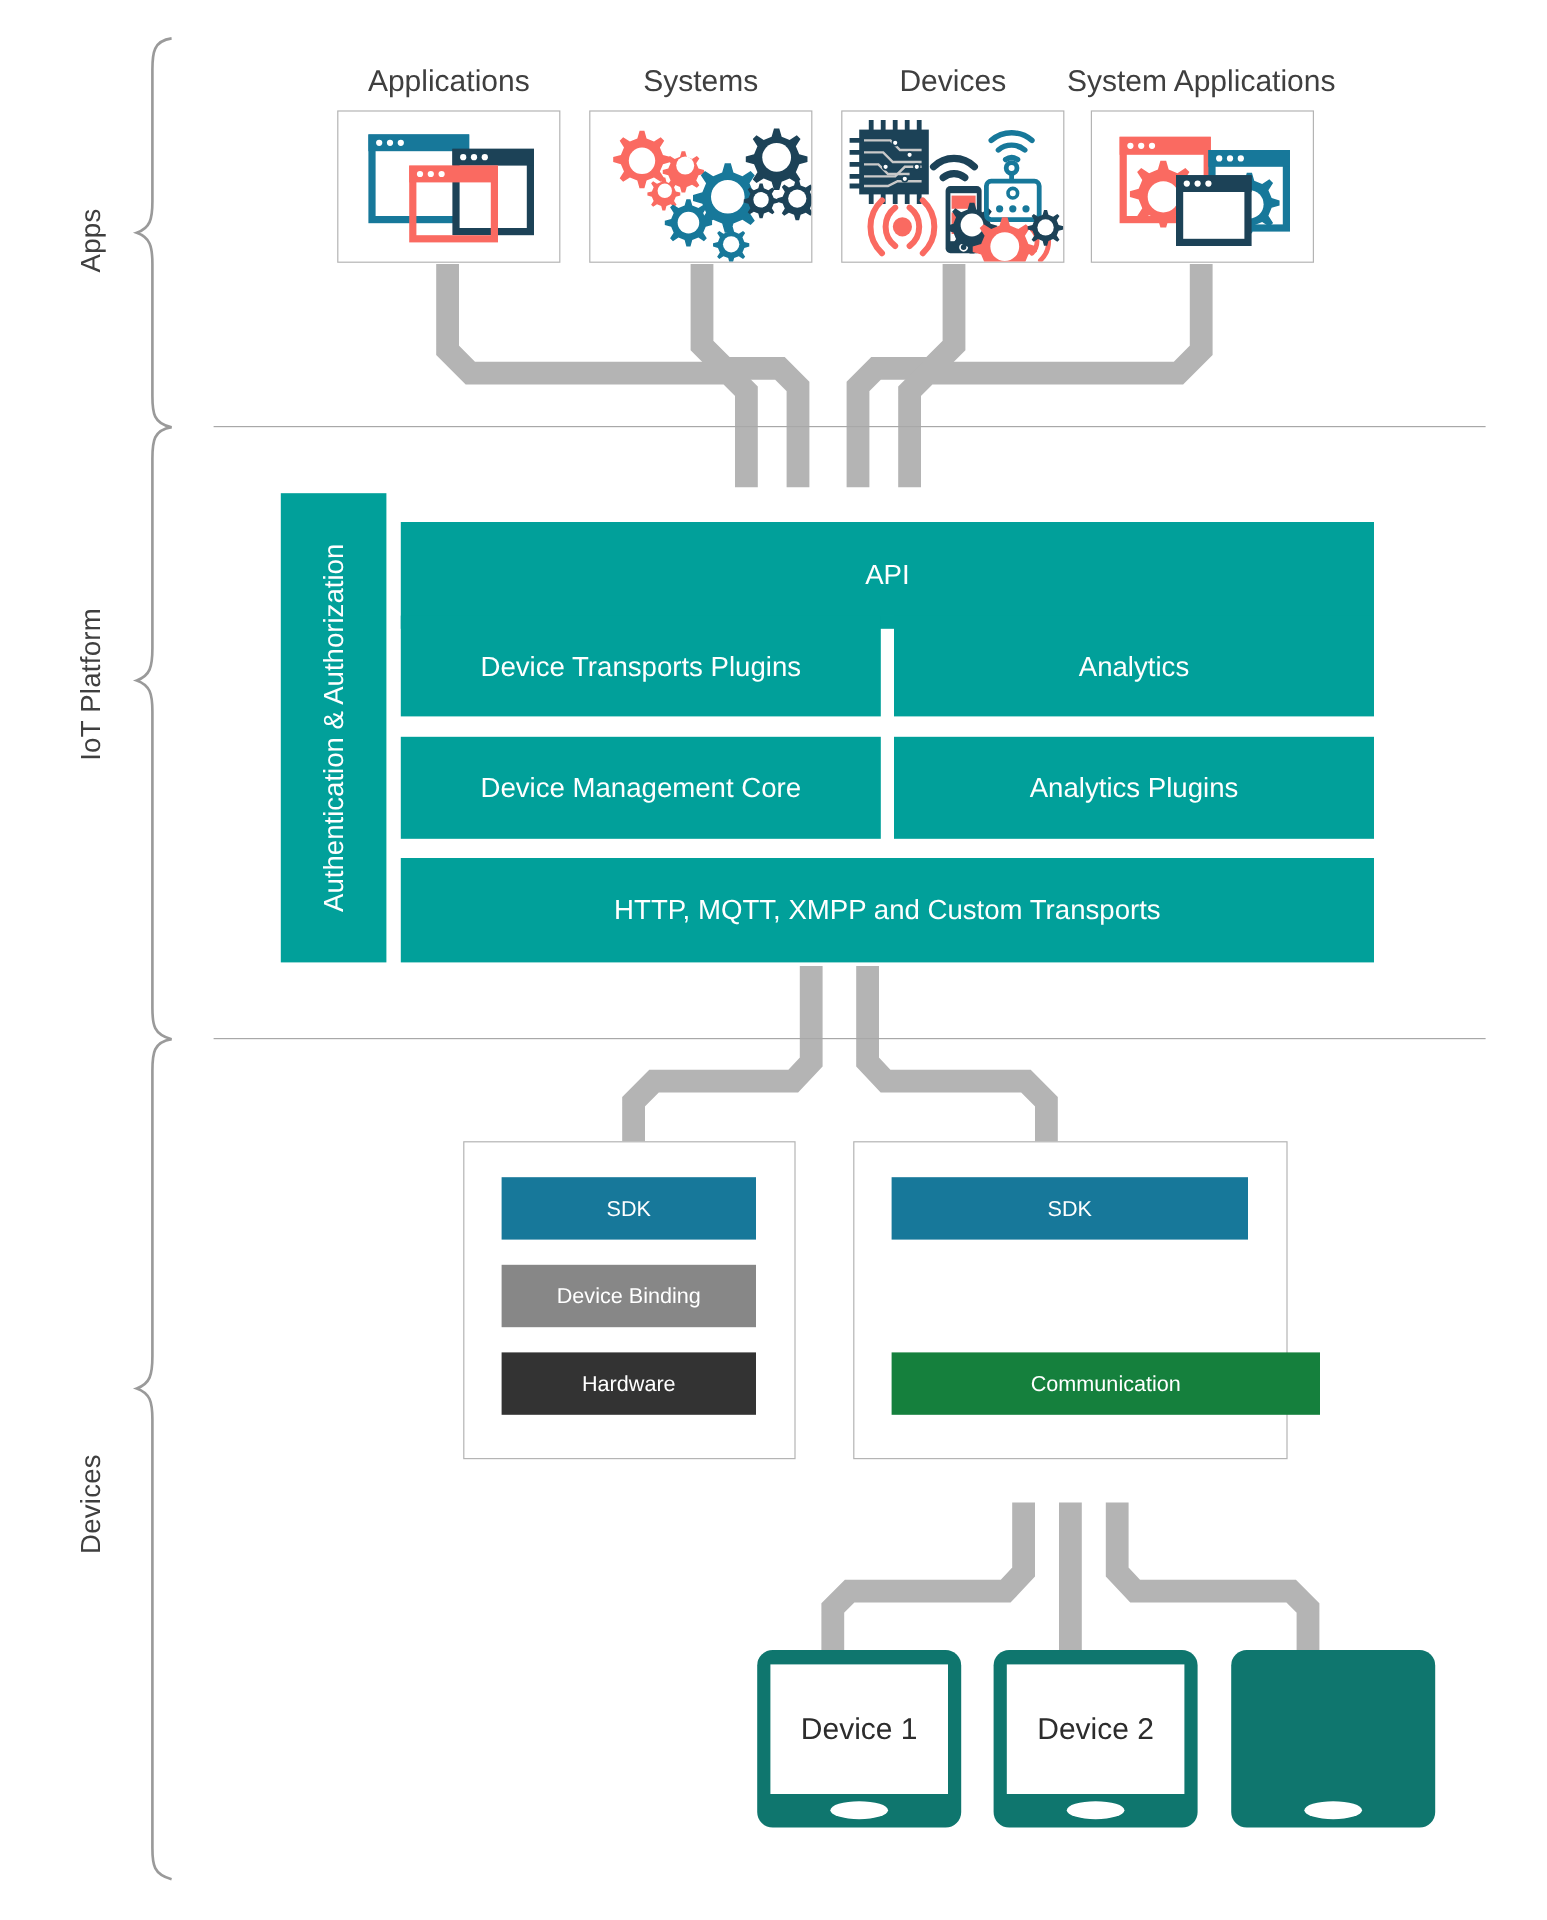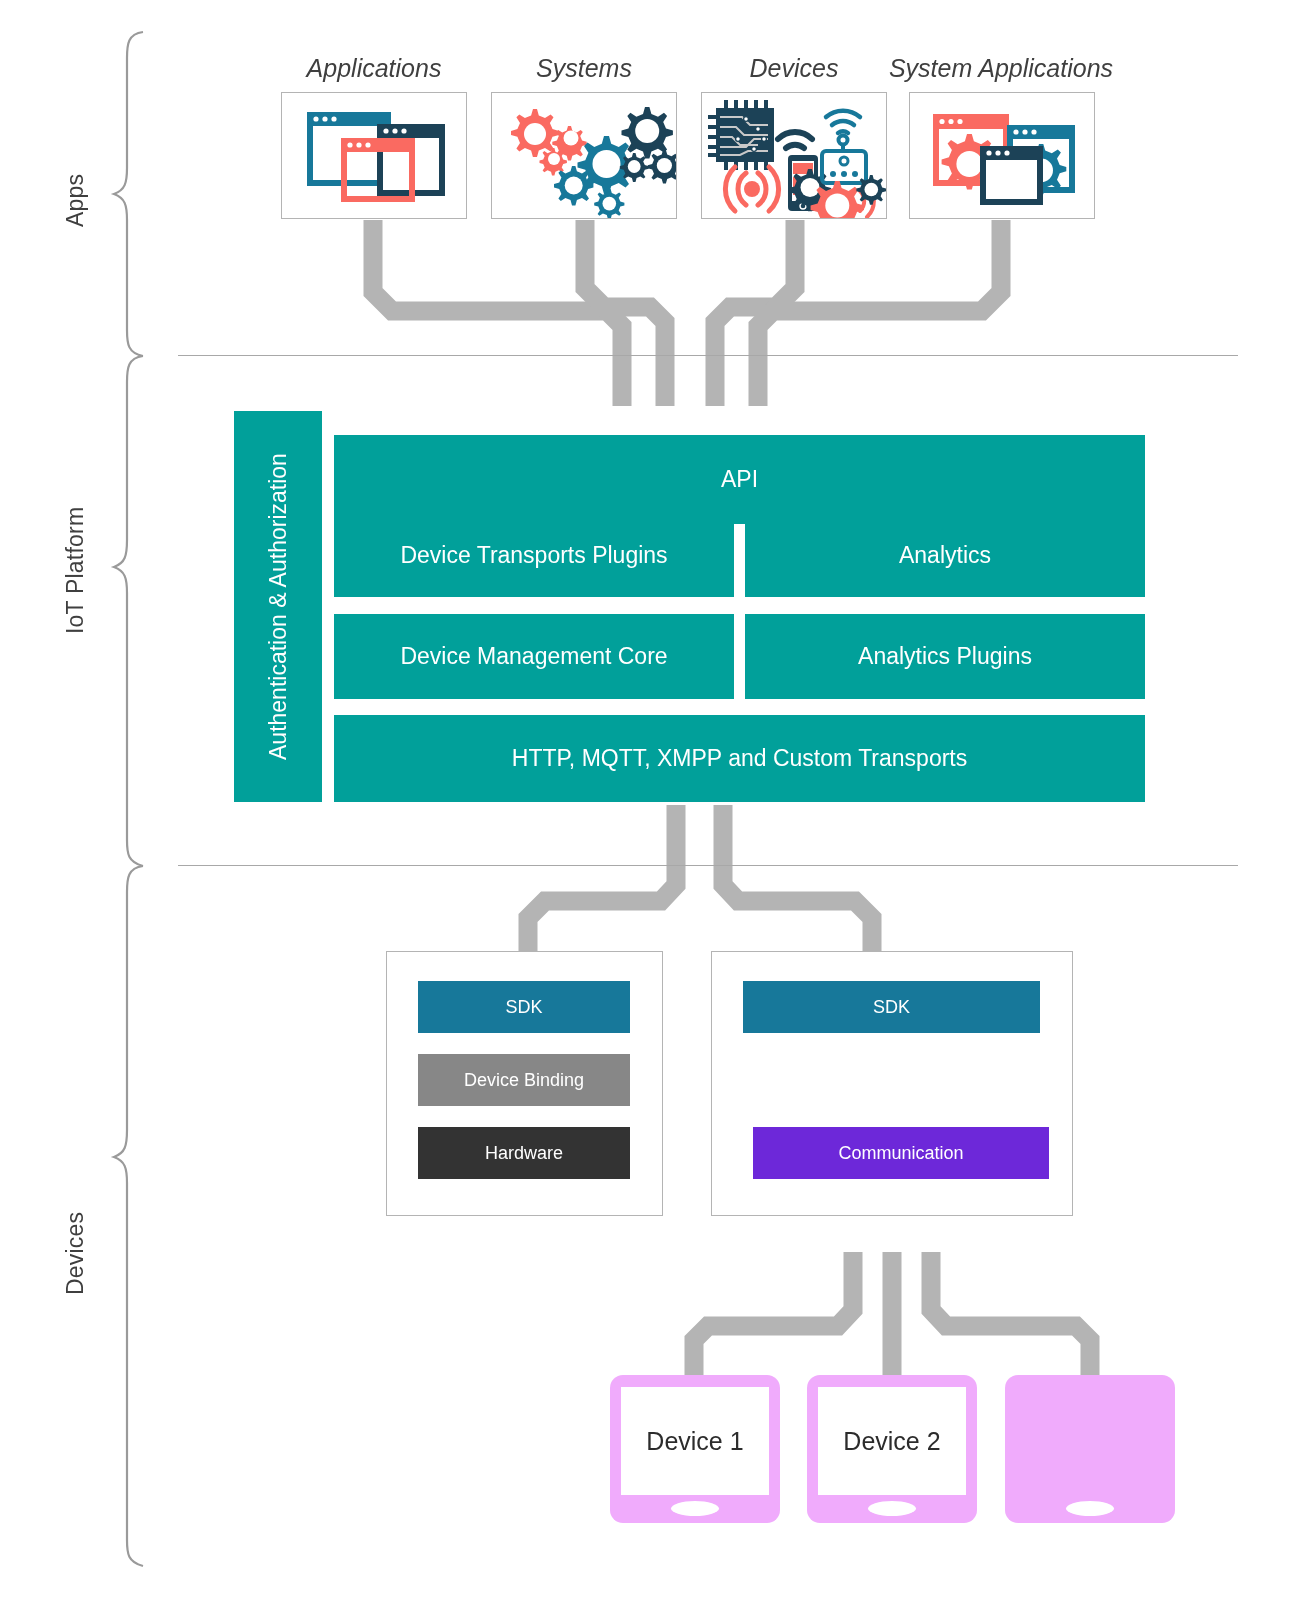--- a/index.html
+++ b/index.html
@@ -38,21 +38,20 @@
     background: #a8a8a8;
   }
 
   
   .card-caption {
     position: absolute;
     font-size: 25px;
     color: #3f3f3f;
     text-align: center;
     white-space: nowrap;
-    font-style: italic;
   }
   .icon-card {
     position: absolute;
     border: 1px solid #b4b4b4;
     background: #ffffff;
     box-sizing: border-box;
   }
 
   
   .teal-box {
@@ -84,23 +83,24 @@
     display: flex;
     align-items: center;
     justify-content: center;
     font-size: 18px;
     box-sizing: border-box;
   }
 
   
   .tablet {
     position: absolute;
-    background: #f0abfc;
+    background: #0f766e;
     border-radius: 13px;
     box-sizing: border-box;
+    margin-left: 21px;
   }
   .tablet-screen {
     position: absolute;
     left: 11px;
     top: 12px;
     right: 11px;
     bottom: 28px;
     background: #ffffff;
     display: flex;
     align-items: center;
@@ -383,21 +383,21 @@
 
   <div class="teal-box" style="left:334px; top:715px; width:811px; height:87px;">HTTP, MQTT, XMPP and Custom Transports</div>
 
   <div class="device-card" style="left:386px; top:951px; width:277px; height:265px;"></div>
   <div class="stack-box" style="left:418px; top:981px; width:212px; height:52px; background:#17789a;">SDK</div>
   <div class="stack-box" style="left:418px; top:1054px; width:212px; height:52px; background:#878787;">Device Binding</div>
   <div class="stack-box" style="left:418px; top:1127px; width:212px; height:52px; background:#333333;">Hardware</div>
 
   <div class="device-card" style="left:711px; top:951px; width:362px; height:265px;"></div>
   <div class="stack-box" style="left:743px; top:981px; width:297px; height:52px; background:#17789a;">SDK</div>
-  <div class="stack-box" style="left:743px; top:1127px; width:296px; height:52px; background:#6d28d9;margin-left:10px;">Communication</div>
+  <div class="stack-box" style="left:743px; top:1127px; width:357px; height:52px; background:#15803d;">Communication</div>
 
   <div class="tablet" style="left:610px; top:1375px; width:170px; height:148px;">
     <div class="tablet-screen">Device 1</div>
     <div class="tablet-home"></div>
   </div>
   <div class="tablet" style="left:807px; top:1375px; width:170px; height:148px;">
     <div class="tablet-screen">Device 2</div>
     <div class="tablet-home"></div>
   </div>
   <div class="tablet" style="left:1005px; top:1375px; width:170px; height:148px;">

